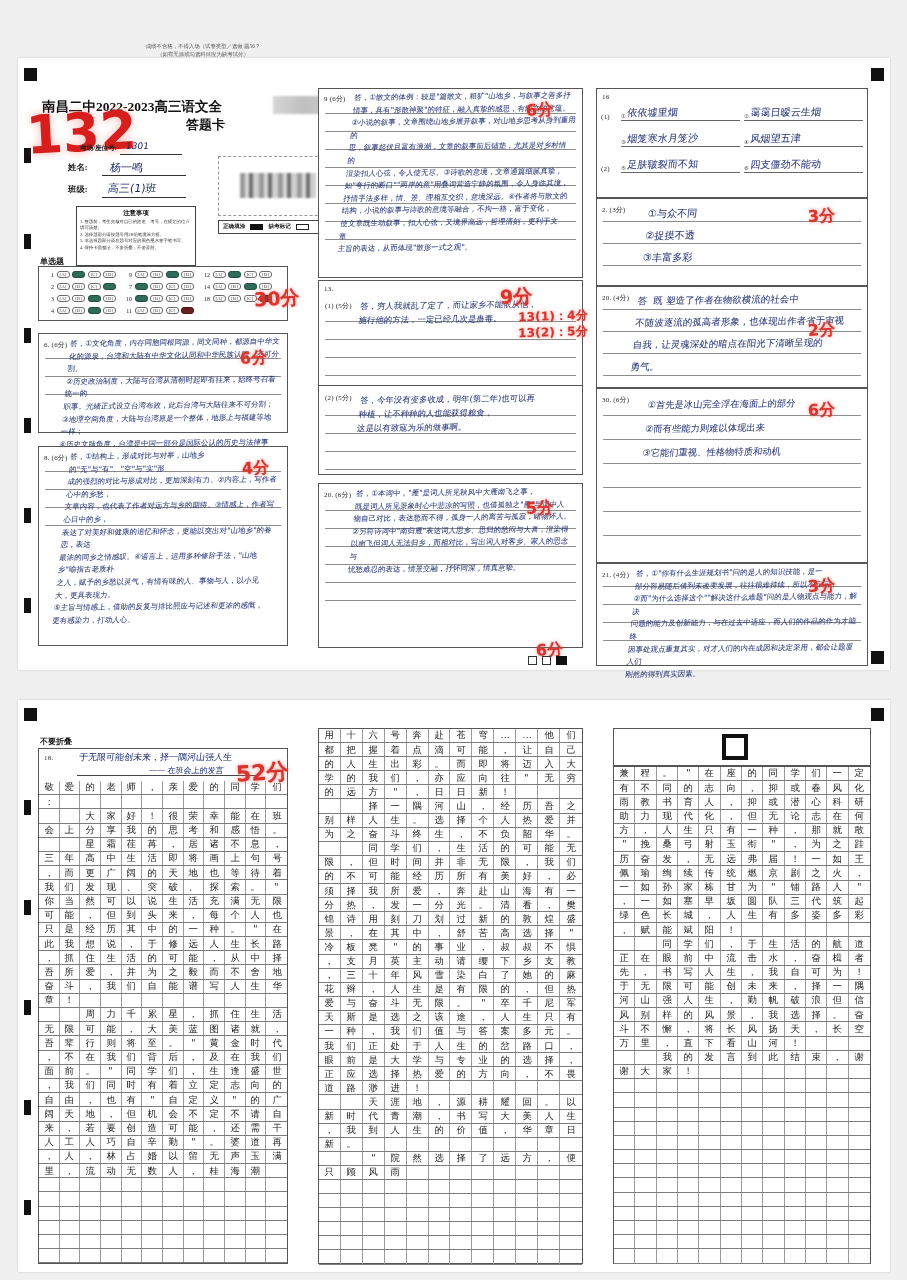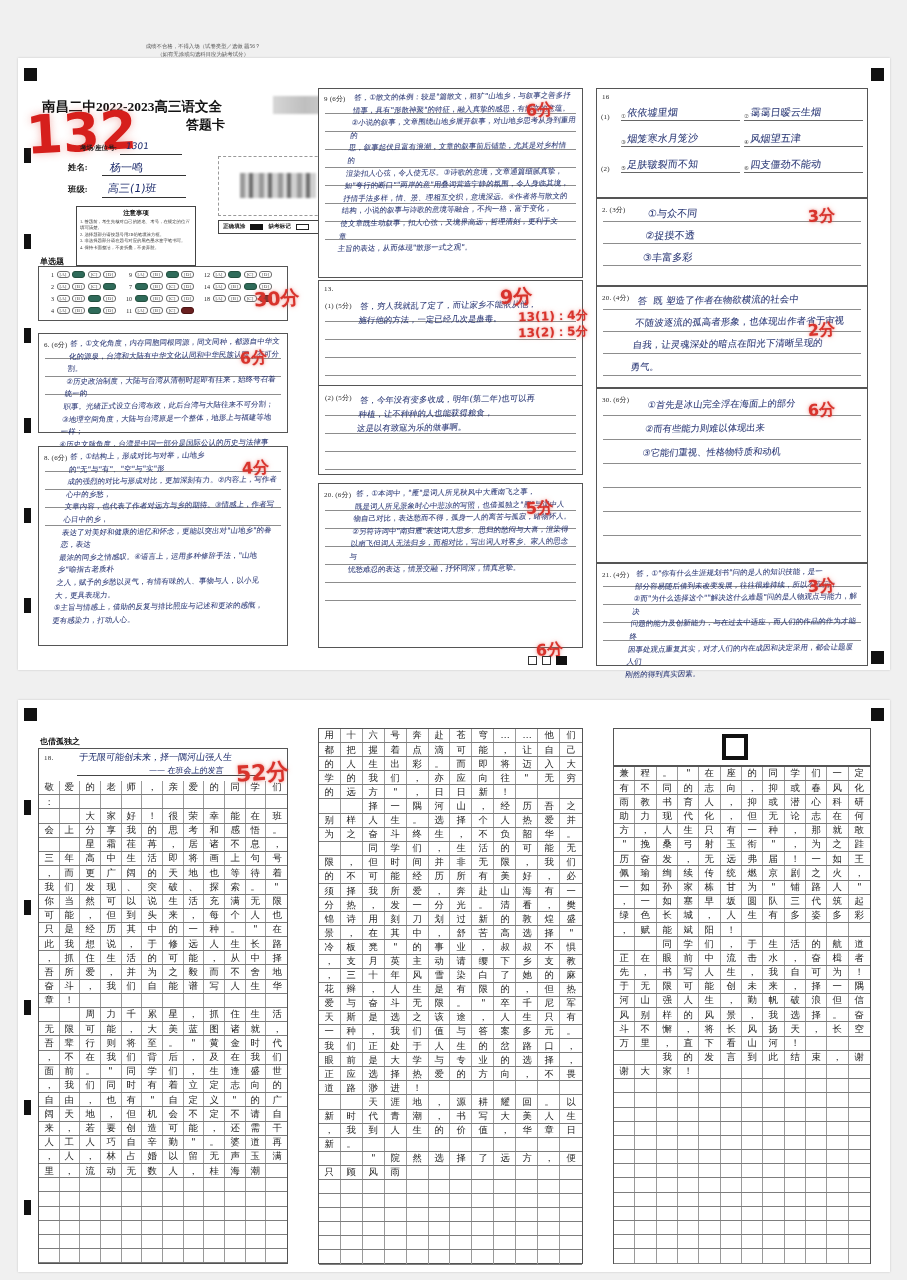--- a/index.html
+++ b/index.html
@@ -620,21 +620,21 @@
 
   <div class="sheet" id="sheet-bottom">
     <div class="reg" style="left:6px; top:8px;"></div>
     <div class="reg" style="right:6px; top:8px;"></div>
     <div class="reg small" style="left:6px; top:100px;"></div>
     <div class="reg small" style="left:6px; top:200px;"></div>
     <div class="reg small" style="left:6px; top:300px;"></div>
     <div class="reg small" style="left:6px; top:400px;"></div>
     <div class="reg small" style="left:6px; top:500px;"></div>
 
-    <div class="section-title" style="left:22px; top:36px;">也借孤独之</div>
+    <div class="section-title" style="left:22px; top:36px;">不要折叠</div>
 
     <div class="essay-panel" style="left:20px; top:48px; width:250px; height:516px;">
       <div class="qnum" style="left:5px; top:5px;">
         <span>18.</span>
       </div>
       <div class="essay-title" style="left:40px; top:2px; font-size:9px;">于无限可能创未来，择一隅河山强人生</div>
       <div class="essay-title" style="left:110px; top:16px; font-size:8px;">—— 在班会上的发言</div>
       <div class="underline-hand" style="left:38px; top:26px; width:180px;"></div>
       <div class="grid-rows" id="essay-grid-1" style="top:32px;">
           <div class="grow" style="grid-template-columns: repeat(12, 1fr); height: 14.2px;">

